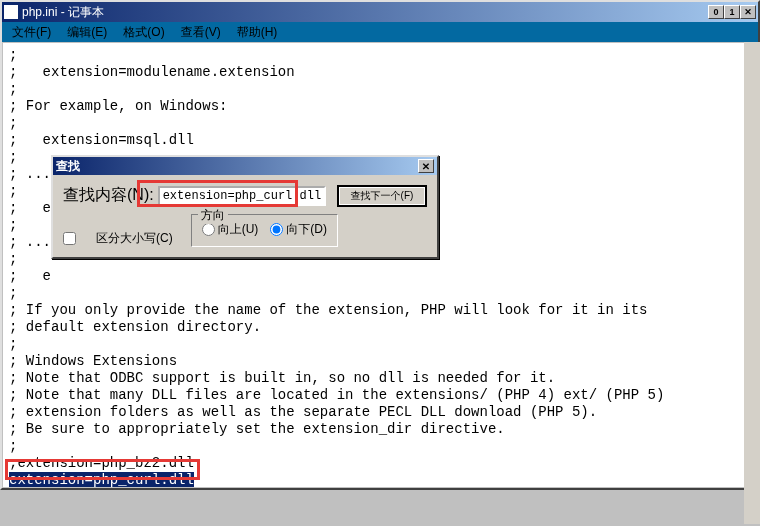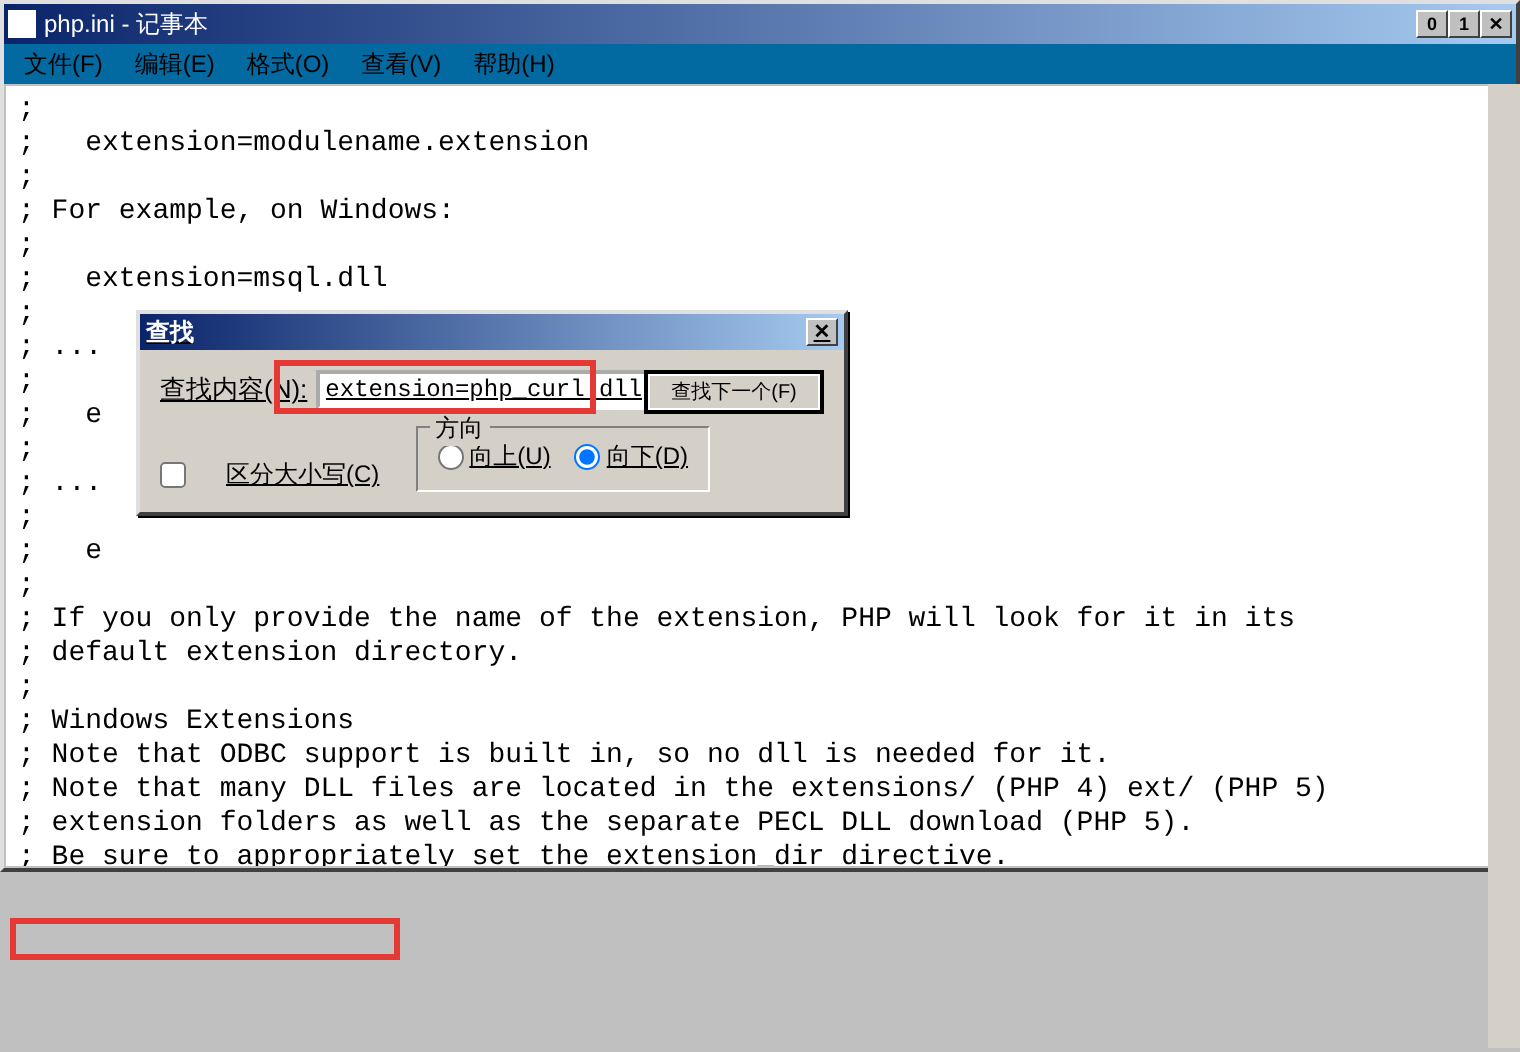--- a/index.html
+++ b/index.html
@@ -7,21 +7,21 @@
   font-family: "SimSun", "MS Sans Serif", sans-serif;
   font-size: 12px;
   background: #c0c0c0;
   width: 760px;
   height: 526px;
   overflow: hidden;
   position: relative;
 }
 .window {
   width: 760px;
-  height: 436px;
+  height: 490px;
   border: 2px solid;
   border-color: #dfdfdf #404040 #404040 #dfdfdf;
   background: #c0c0c0;
   display: flex;
   flex-direction: column;
 }
 .titlebar {
   background: linear-gradient(to right, #0a246a, #a6caf0);
   color: #fff;
   height: 20px;
@@ -95,27 +95,26 @@
 .anno-red-2 {
   position: absolute;
   border: 3px solid #e53935;
   left: 5px; top: 459px;
   width: 195px; height: 21px;
   pointer-events: none;
 }
 
 .dialog {
   position: absolute;
-  left: 68px; top: 155px;
-  width: 356px;
+  left: 51px; top: 155px;
+  width: 388px;
   background: #d4d0c8;
   border: 2px solid;
   border-color: #dfdfdf #404040 #404040 #dfdfdf;
   box-shadow: 1px 1px 0 #000;
-  text-decoration: underline;
 }
 .dialog-titlebar {
   background: linear-gradient(to right, #0a246a, #a6caf0);
   color: #fff;
   height: 18px;
   display: flex;
   align-items: center;
   padding: 0 3px;
   font-weight: bold;
   font-size: 12px;
@@ -132,21 +131,21 @@
   display: flex;
   align-items: center;
   justify-content: center;
   cursor: pointer;
 }
 .dialog-body {
   padding: 10px 8px 10px 10px;
   position: relative;
 }
 .dlg-row { display: flex; align-items: center; margin-bottom: 8px; }
-.dlg-label { font-size: 13px; margin-right: 4px; }
+.dlg-label { font-size: 16px; margin-right: 4px; }
 .dlg-input {
   width: 168px;
   height: 20px;
   border: 2px inset #fff;
   background: #fff;
   font-family: "Courier New", monospace;
   font-size: 12px;
   padding: 1px 3px;
 }
 .dlg-btn {

